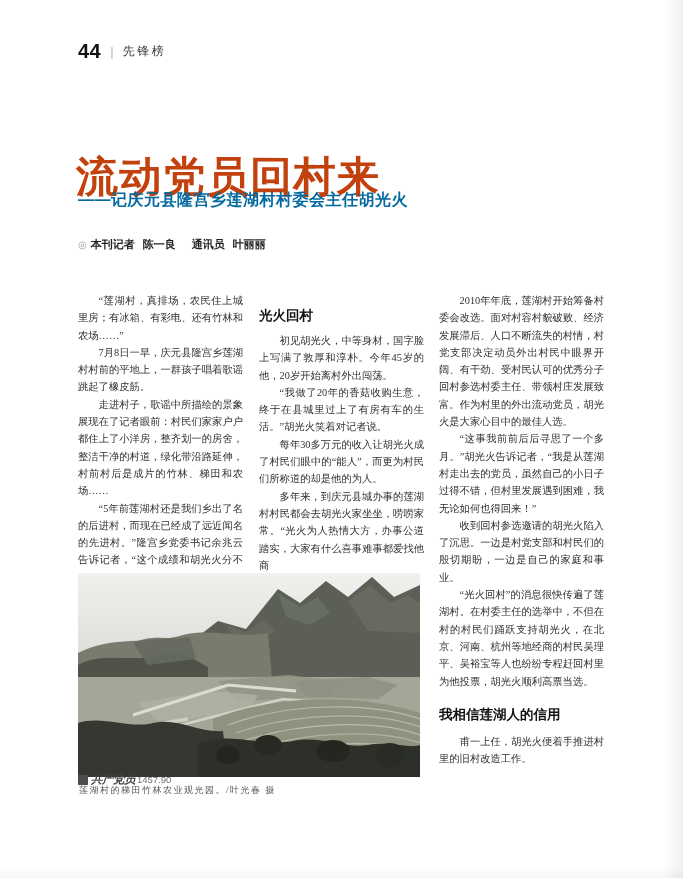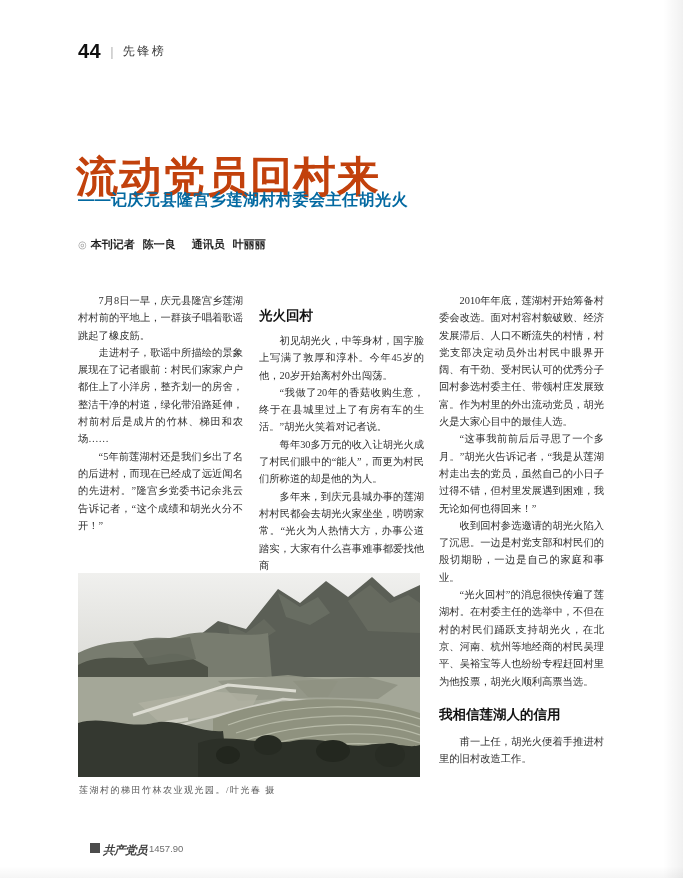--- a/index.html
+++ b/index.html
@@ -44,21 +44,21 @@
   .colhead.top-gap{margin-top:15px;}
   .colhead.mid-gap{margin-top:16px;margin-bottom:9px;}
 
   
   .photo{position:absolute;left:78px;top:573px;width:342px;height:204px;background:#cfcfc9;}
   .photo svg{display:block;width:100%;height:100%;}
   .caption{position:absolute;left:79px;top:784px;font-size:9px;color:#585858;
     letter-spacing:1.5px;font-family:"Liberation Serif",serif;}
 
   
-  .footer{position:absolute;left:78px;top:843px;display:flex;align-items:flex-start;margin-left:12px;}
+  .footer{position:absolute;left:78px;top:772px;display:flex;align-items:center;}
   .flogo{width:10px;height:10px;background:#4c4c4c;margin-right:3px;}
   .fmag{font-family:"Liberation Serif",serif;font-style:italic;font-weight:bold;
     font-size:11.5px;color:#404040;letter-spacing:-.5px;margin-right:2px;}
   .fissue{font-size:9.5px;color:#6e6e6e;font-family:"Liberation Sans",sans-serif;}
 </style>
 </head>
 <body>
 
 <div class="page">
 
@@ -72,20 +72,21 @@
   <div class="subtitle">——记庆元县隆宫乡莲湖村村委会主任胡光火</div>
   <div class="byline">
     <span class="marker">◎</span>
     <span class="role">本刊记者</span>
     <span class="name">陈一良</span>
     <span class="role">通讯员</span>
     <span class="name">叶丽丽</span>
   </div>
 
   <div class="col col-1">
+    <p>“莲湖村，真排场，农民住上城里房；有冰箱、有彩电、还有竹林和农场……”</p>
     <p>7月8日一早，庆元县隆宫乡莲湖村村前的平地上，一群孩子唱着歌谣跳起了橡皮筋。</p>
     <p>走进村子，歌谣中所描绘的景象展现在了记者眼前：村民们家家户户都住上了小洋房，整齐划一的房舍，整洁干净的村道，绿化带沿路延伸，村前村后是成片的竹林、梯田和农场……</p>
     <p>“5年前莲湖村还是我们乡出了名的后进村，而现在已经成了远近闻名的先进村。”隆宫乡党委书记余兆云告诉记者，“这个成绩和胡光火分不开！”</p>
   </div>
 
   <div class="col col-2">
     <h2 class="colhead top-gap">光火回村</h2>
     <p>初见胡光火，中等身材，国字脸上写满了敦厚和淳朴。今年45岁的他，20岁开始离村外出闯荡。</p>
     <p>“我做了20年的香菇收购生意，终于在县城里过上了有房有车的生活。”胡光火笑着对记者说。</p>
     <p>每年30多万元的收入让胡光火成了村民们眼中的“能人”，而更为村民们所称道的却是他的为人。</p>

